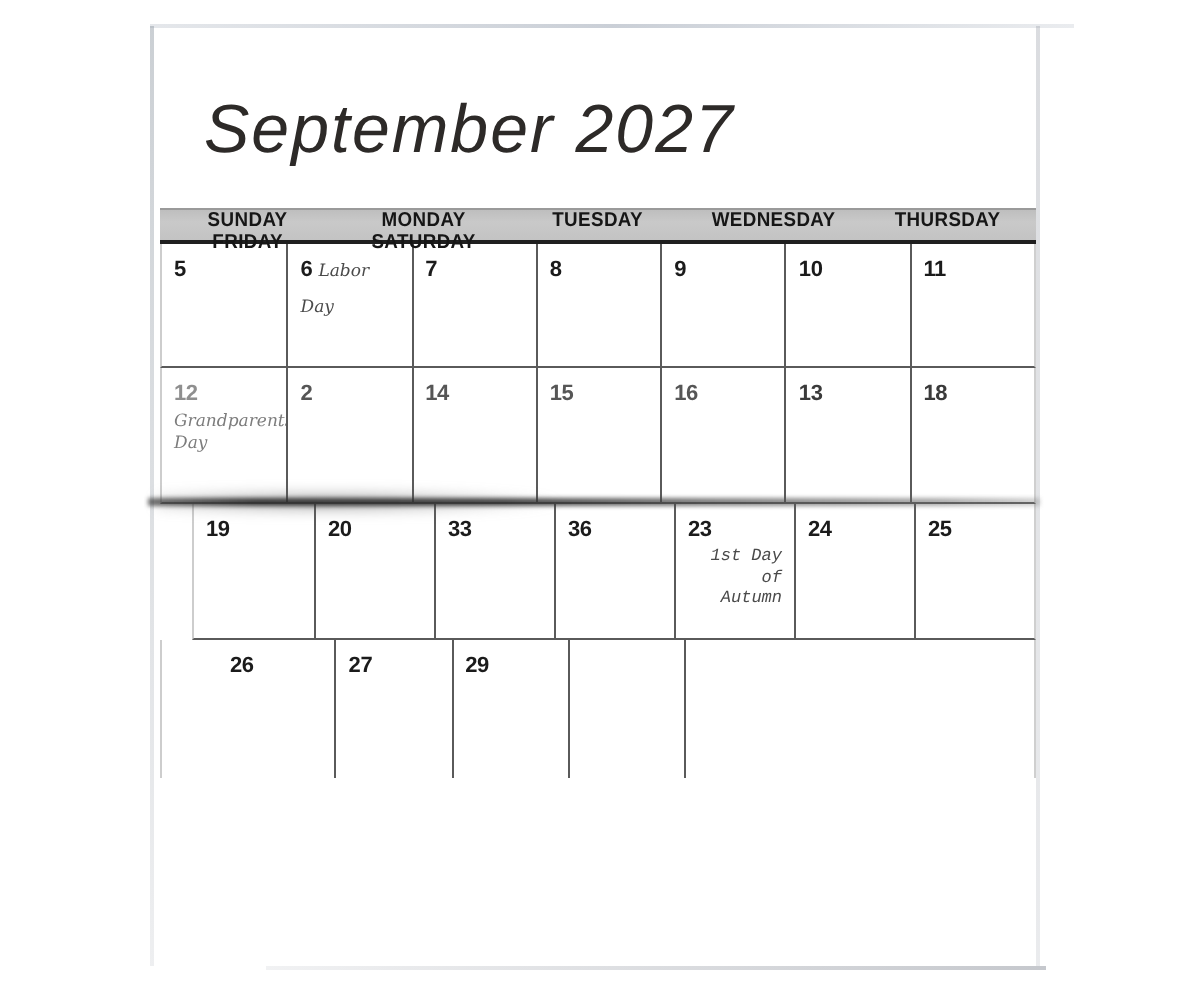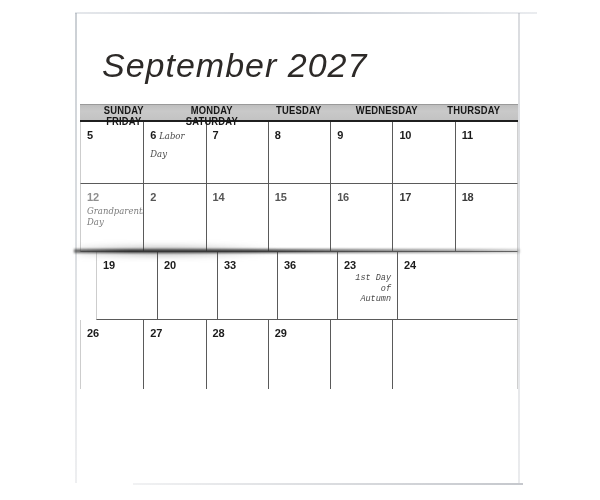--- a/index.html
+++ b/index.html
@@ -72,21 +72,21 @@
     border-bottom: 1px solid var(--grid-line, #5a5a5a);
     box-sizing: border-box;
     border-left: 1px solid rgba(130,130,130,0.4);
     border-right: 1px solid rgba(150,150,150,0.45);
   }
   .week.last { border-bottom: none; }
   .w1 { height: 70px; }
   .w2 { height: 62px; }
   .w3 { height: 68px; }
   .w4 { height: 68px; margin-left: 16px; }
-  .w5 { height: 69px; }
+  .w5 { height: 69px; padding-left: 28px; }
   .cell {
     border-left: 1px solid var(--grid-line, #5a5a5a);
     padding: 3px 2px 0 6px;
     overflow: hidden;
     box-sizing: border-box;
   }
   .cell.first { border-left: none; }
   .notes-cell {
     grid-column: 1 / 4;
     border-left: none;
@@ -182,39 +182,39 @@
 
     <div class="week w3">
       <div class="cell first c12">
         <span class="num">12</span>
         <span class="holiday block">Grandparents Day</span>
       </div>
       <div class="cell"><span class="num">2</span></div>
       <div class="cell"><span class="num">14</span></div>
       <div class="cell"><span class="num">15</span></div>
       <div class="cell"><span class="num">16</span></div>
-      <div class="cell c17"><span class="num">17</span></div>
+      <div class="cell c17"><span class="num">13</span></div>
       <div class="cell c18"><span class="num">18</span></div>
     </div>
 
     <div class="week w4">
       <div class="cell first"><span class="num">19</span></div>
       <div class="cell"><span class="num">20</span></div>
       <div class="cell"><span class="num">33</span></div>
       <div class="cell"><span class="num">36</span></div>
       <div class="cell">
         <span class="num">23</span><span class="holiday wrap">1st Day of Autumn</span>
       </div>
       <div class="cell"><span class="num">24</span></div>
+      <div class="cell"><span class="num">25</span></div>
     </div>
 
     <div class="week w5 last">
       <div class="cell first"><span class="num">26</span></div>
       <div class="cell"><span class="num">27</span></div>
-      <div class="cell"><span class="num">28</span></div>
       <div class="cell"><span class="num">29</span></div>
       <div class="cell"><span class="num"></span></div>
       <div class="cell"><span class="num"></span></div>
     </div>
 
   </div>
 
   <div class="smudge-halo"></div>
   <div class="smudge-core"></div>
 

